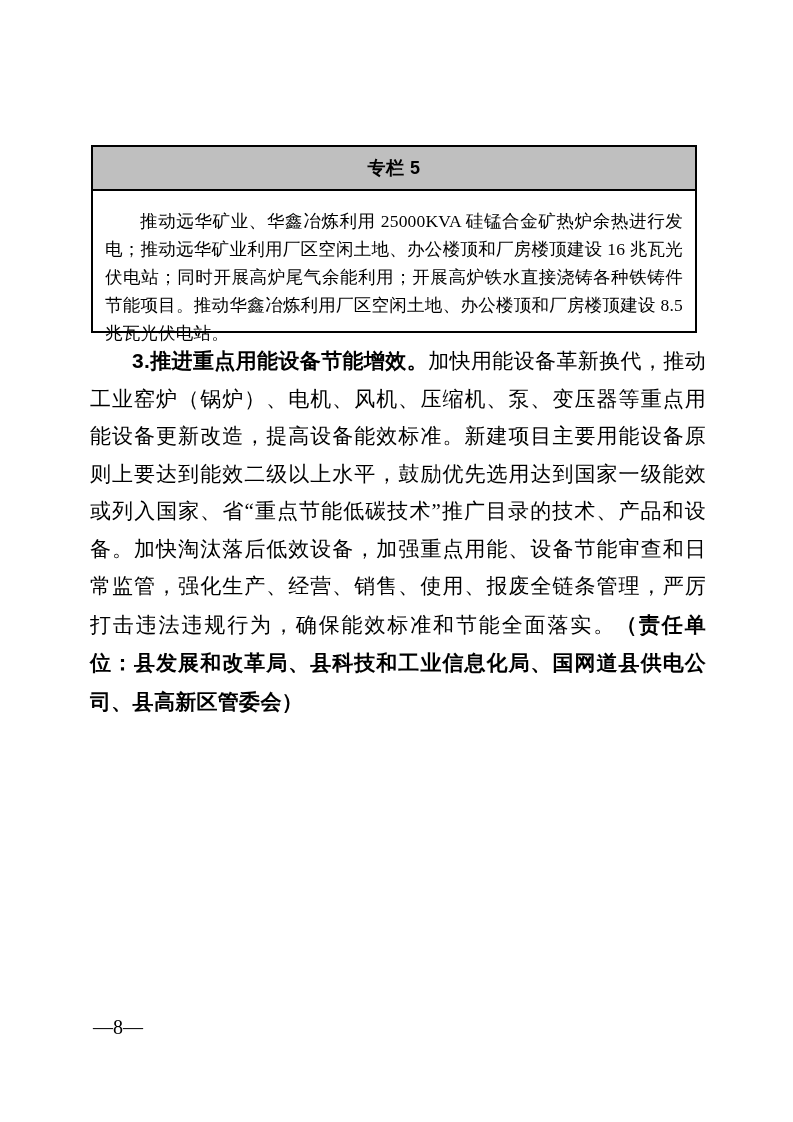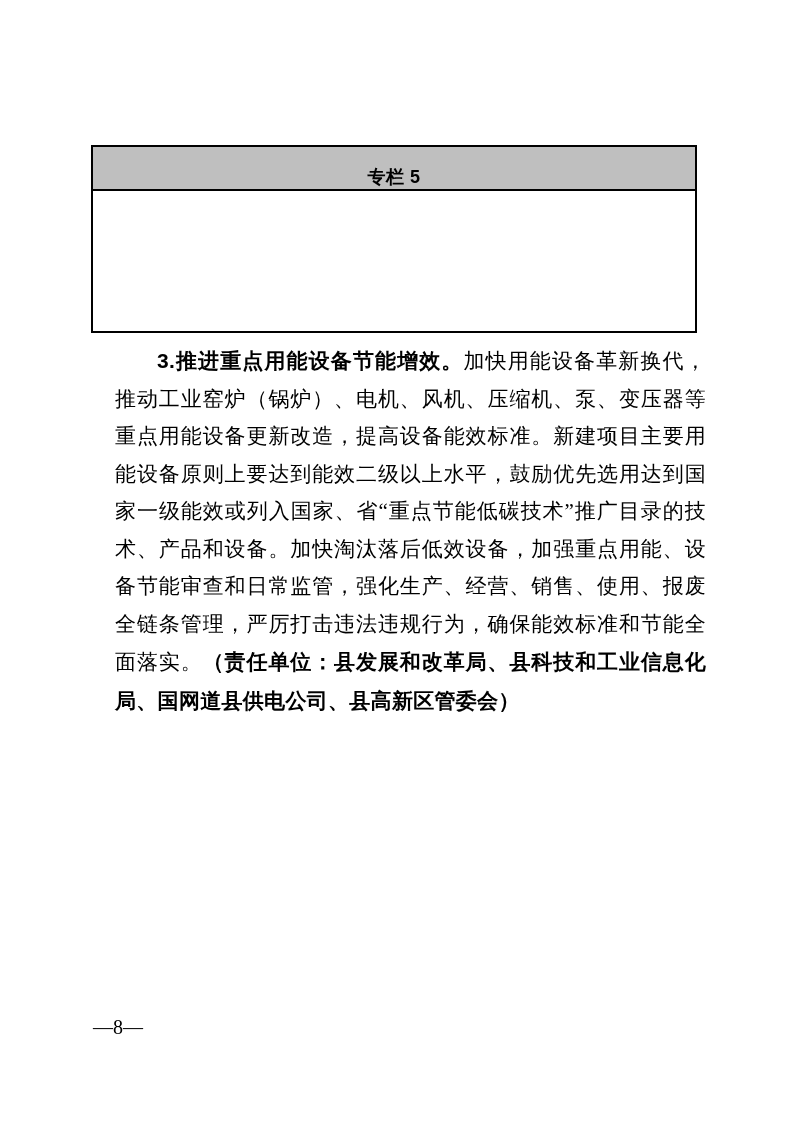--- a/index.html
+++ b/index.html
@@ -19,21 +19,21 @@
     position: absolute;
     left: 91px;
     top: 145px;
     width: 606px;
     height: 188px;
     border: 2px solid #000000;
     background: #ffffff;
   }
   .callout-header {
     display: flex;
-    align-items: flex-end;
+    align-items: center;
     justify-content: center;
     gap: 14px;
     height: 44px;
     background: #bfbfbf;
     border-bottom: 2px solid #000000;
     font-family: "Liberation Sans", "DejaVu Sans", sans-serif;
     font-weight: bold;
     font-size: 18px;
     letter-spacing: 0.5px;
   }
@@ -50,21 +50,21 @@
   .content {
     position: absolute;
     left: 90px;
     top: 342px;
     width: 616px;
     font-size: 21px;
     line-height: 37.5px;
     text-align: justify;
     letter-spacing: 0.3px;
   }
-  .para { text-indent: 2em; margin-left: 25px; }
+  .para { text-indent: 2em; }
   .lead, .responsibility {
     font-weight: bold;
     font-family: "Liberation Sans", "DejaVu Sans", sans-serif;
   }
 
   
   .page-number {
     position: absolute;
     left: 93px;
     top: 1016px;
@@ -74,20 +74,23 @@
 </style>
 </head>
 <body>
 
 <div class="page">
 
   <div class="callout-box">
     <div class="callout-header">
       <span>专栏 5</span>
     </div>
+    <div class="callout-body">
+      <p>推动远华矿业、华鑫冶炼利用 25000KVA 硅锰合金矿热炉余热进行发电；推动远华矿业利用厂区空闲土地、办公楼顶和厂房楼顶建设 16 兆瓦光伏电站；同时开展高炉尾气余能利用；开展高炉铁水直接浇铸各种铁铸件节能项目。推动华鑫冶炼利用厂区空闲土地、办公楼顶和厂房楼顶建设 8.5 兆瓦光伏电站。</p>
+    </div>
   </div>
 
   <div class="content">
     <p class="para"><span class="lead">3.推进重点用能设备节能增效。</span><span>加快用能设备革新换代，推动工业窑炉（锅炉）、电机、风机、压缩机、泵、变压器等重点用能设备更新改造，提高设备能效标准。新建项目主要用能设备原则上要达到能效二级以上水平，鼓励优先选用达到国家一级能效或列入国家、省“重点节能低碳技术”推广目录的技术、产品和设备。加快淘汰落后低效设备，加强重点用能、设备节能审查和日常监管，强化生产、经营、销售、使用、报废全链条管理，严厉打击违法违规行为，确保能效标准和节能全面落实。</span><span class="responsibility">（责任单位：县发展和改革局、县科技和工业信息化局、国网道县供电公司、县高新区管委会）</span></p>
   </div>
 
   <div class="page-number">—8—</div>
 
 </div>
 

